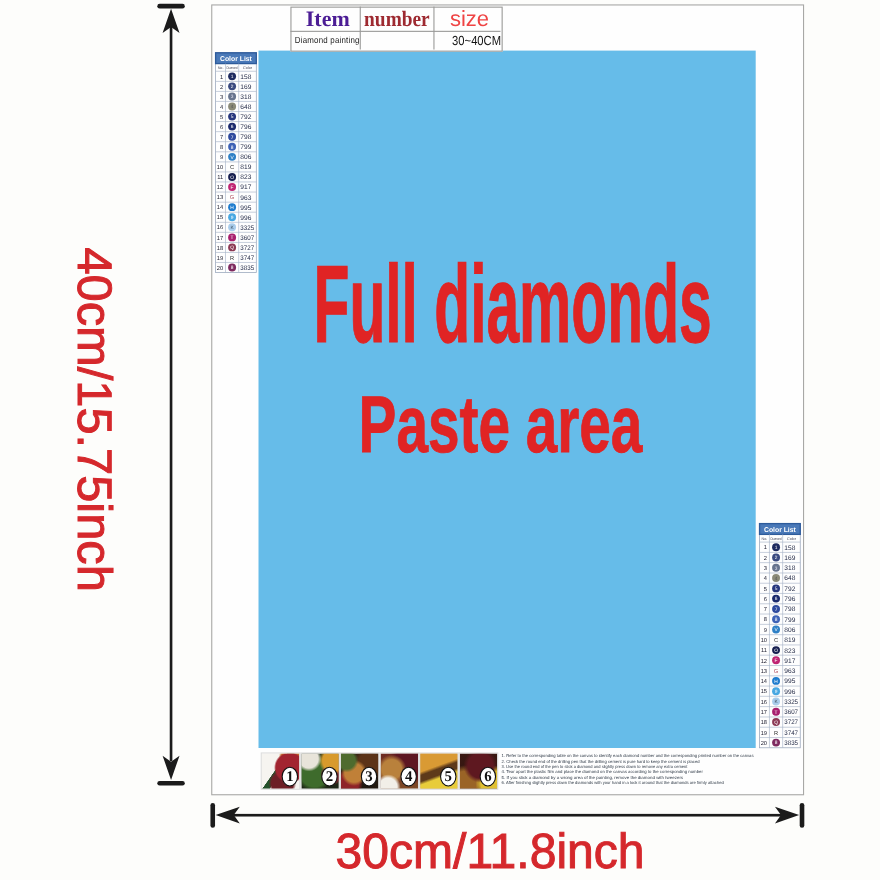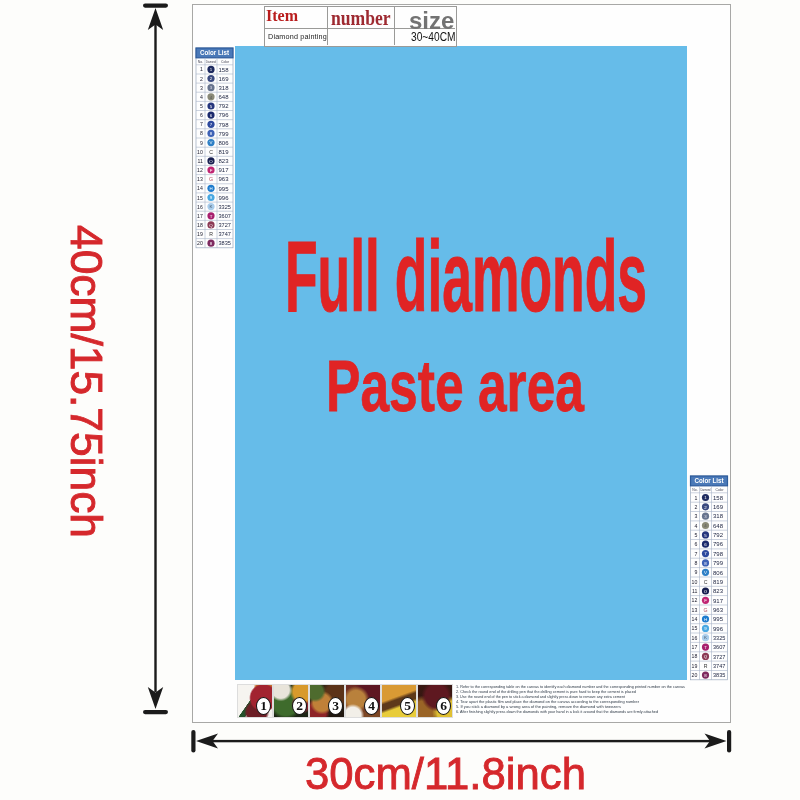--- a/index.html
+++ b/index.html
@@ -13,25 +13,25 @@
 <div class="abs" style="left:235px;top:46px;width:452px;height:634px;background:#66bce9"></div>
 
 <div class="abs" style="left:264px;top:6px;width:191px;height:39px;background:#fefefe;border:1px solid #9a9a98"></div>
 
 <div class="abs" style="left:264px;top:28px;width:191px;height:1px;background:#9a9a98"></div>
 
 <div class="abs" style="left:327px;top:6px;width:1px;height:39px;background:#9a9a98"></div>
 
 <div class="abs" style="left:394px;top:6px;width:1px;height:39px;background:#9a9a98"></div>
 
-<div class="abs" style="left:266px;top:7px;width:60px;font-family:'Liberation Serif',serif;font-size:16px;font-weight:bold;color:#b91c1c">Item</div>
+<div class="abs" style="left:278px;top:7px;width:60px;font-family:'Liberation Serif',serif;font-size:20px;font-weight:bold;color:#4c1d95">Item</div>
 
 <div class="abs" style="left:331px;top:7px;font-family:'Liberation Serif',serif;font-size:20px;font-weight:bold;color:#9e2a31;white-space:nowrap;transform:scaleX(0.88);transform-origin:left top">number</div>
 
-<div class="abs" style="left:409px;top:7px;width:46px;font-size:24px;font-weight:bold;color:#737373">size</div>
+<div class="abs" style="left:409px;top:7px;width:46px;font-size:20px;font-weight:normal;color:#ef4444">size</div>
 
 <div class="abs" style="left:268px;top:31.5px;font-size:8px;color:#222;white-space:nowrap;letter-spacing:0.2px;transform:scaleX(0.9);transform-origin:left top">Diamond painting</div>
 
 <div class="abs" style="left:411px;top:30px;font-size:12px;color:#111;white-space:nowrap;transform:scaleX(0.85);transform-origin:left top">30~40CM</div>
 
 <div style="position:absolute;left:237px;top:684px;width:34px;height:32px;background:radial-gradient(circle at 75% 40%, #a22430 0 40%, transparent 45%),radial-gradient(circle at 90% 10%, #c8722a 0 30%, transparent 36%),radial-gradient(circle at 55% 85%, #6d1f26 0 30%, transparent 38%),linear-gradient(125deg, transparent 40%, #24512b 41% 52%, transparent 53%),linear-gradient(#f6f4f0,#f6f4f0);border:0.5px solid #ddd"></div>
 
 <div style="position:absolute;left:256px;top:697px;width:13px;height:16px;background:#fff;border:1.6px solid #111;border-radius:50%;z-index:3;text-align:center;font-family:'Liberation Serif',serif;font-size:13.5px;font-weight:bold;line-height:16px;color:#111">1</div>
 
 <div style="position:absolute;left:273px;top:684px;width:34px;height:32px;background:radial-gradient(circle at 20% 15%, #e8e4da 0 22%, transparent 30%),radial-gradient(circle at 85% 20%, #d89a2c 0 25%, transparent 34%),radial-gradient(circle at 80% 60%, #8a2430 0 22%, transparent 30%),radial-gradient(circle at 35% 55%, #3e6b2c 0 45%, transparent 60%),linear-gradient(#23341c,#1c2415);border:0.5px solid #ddd"></div>

